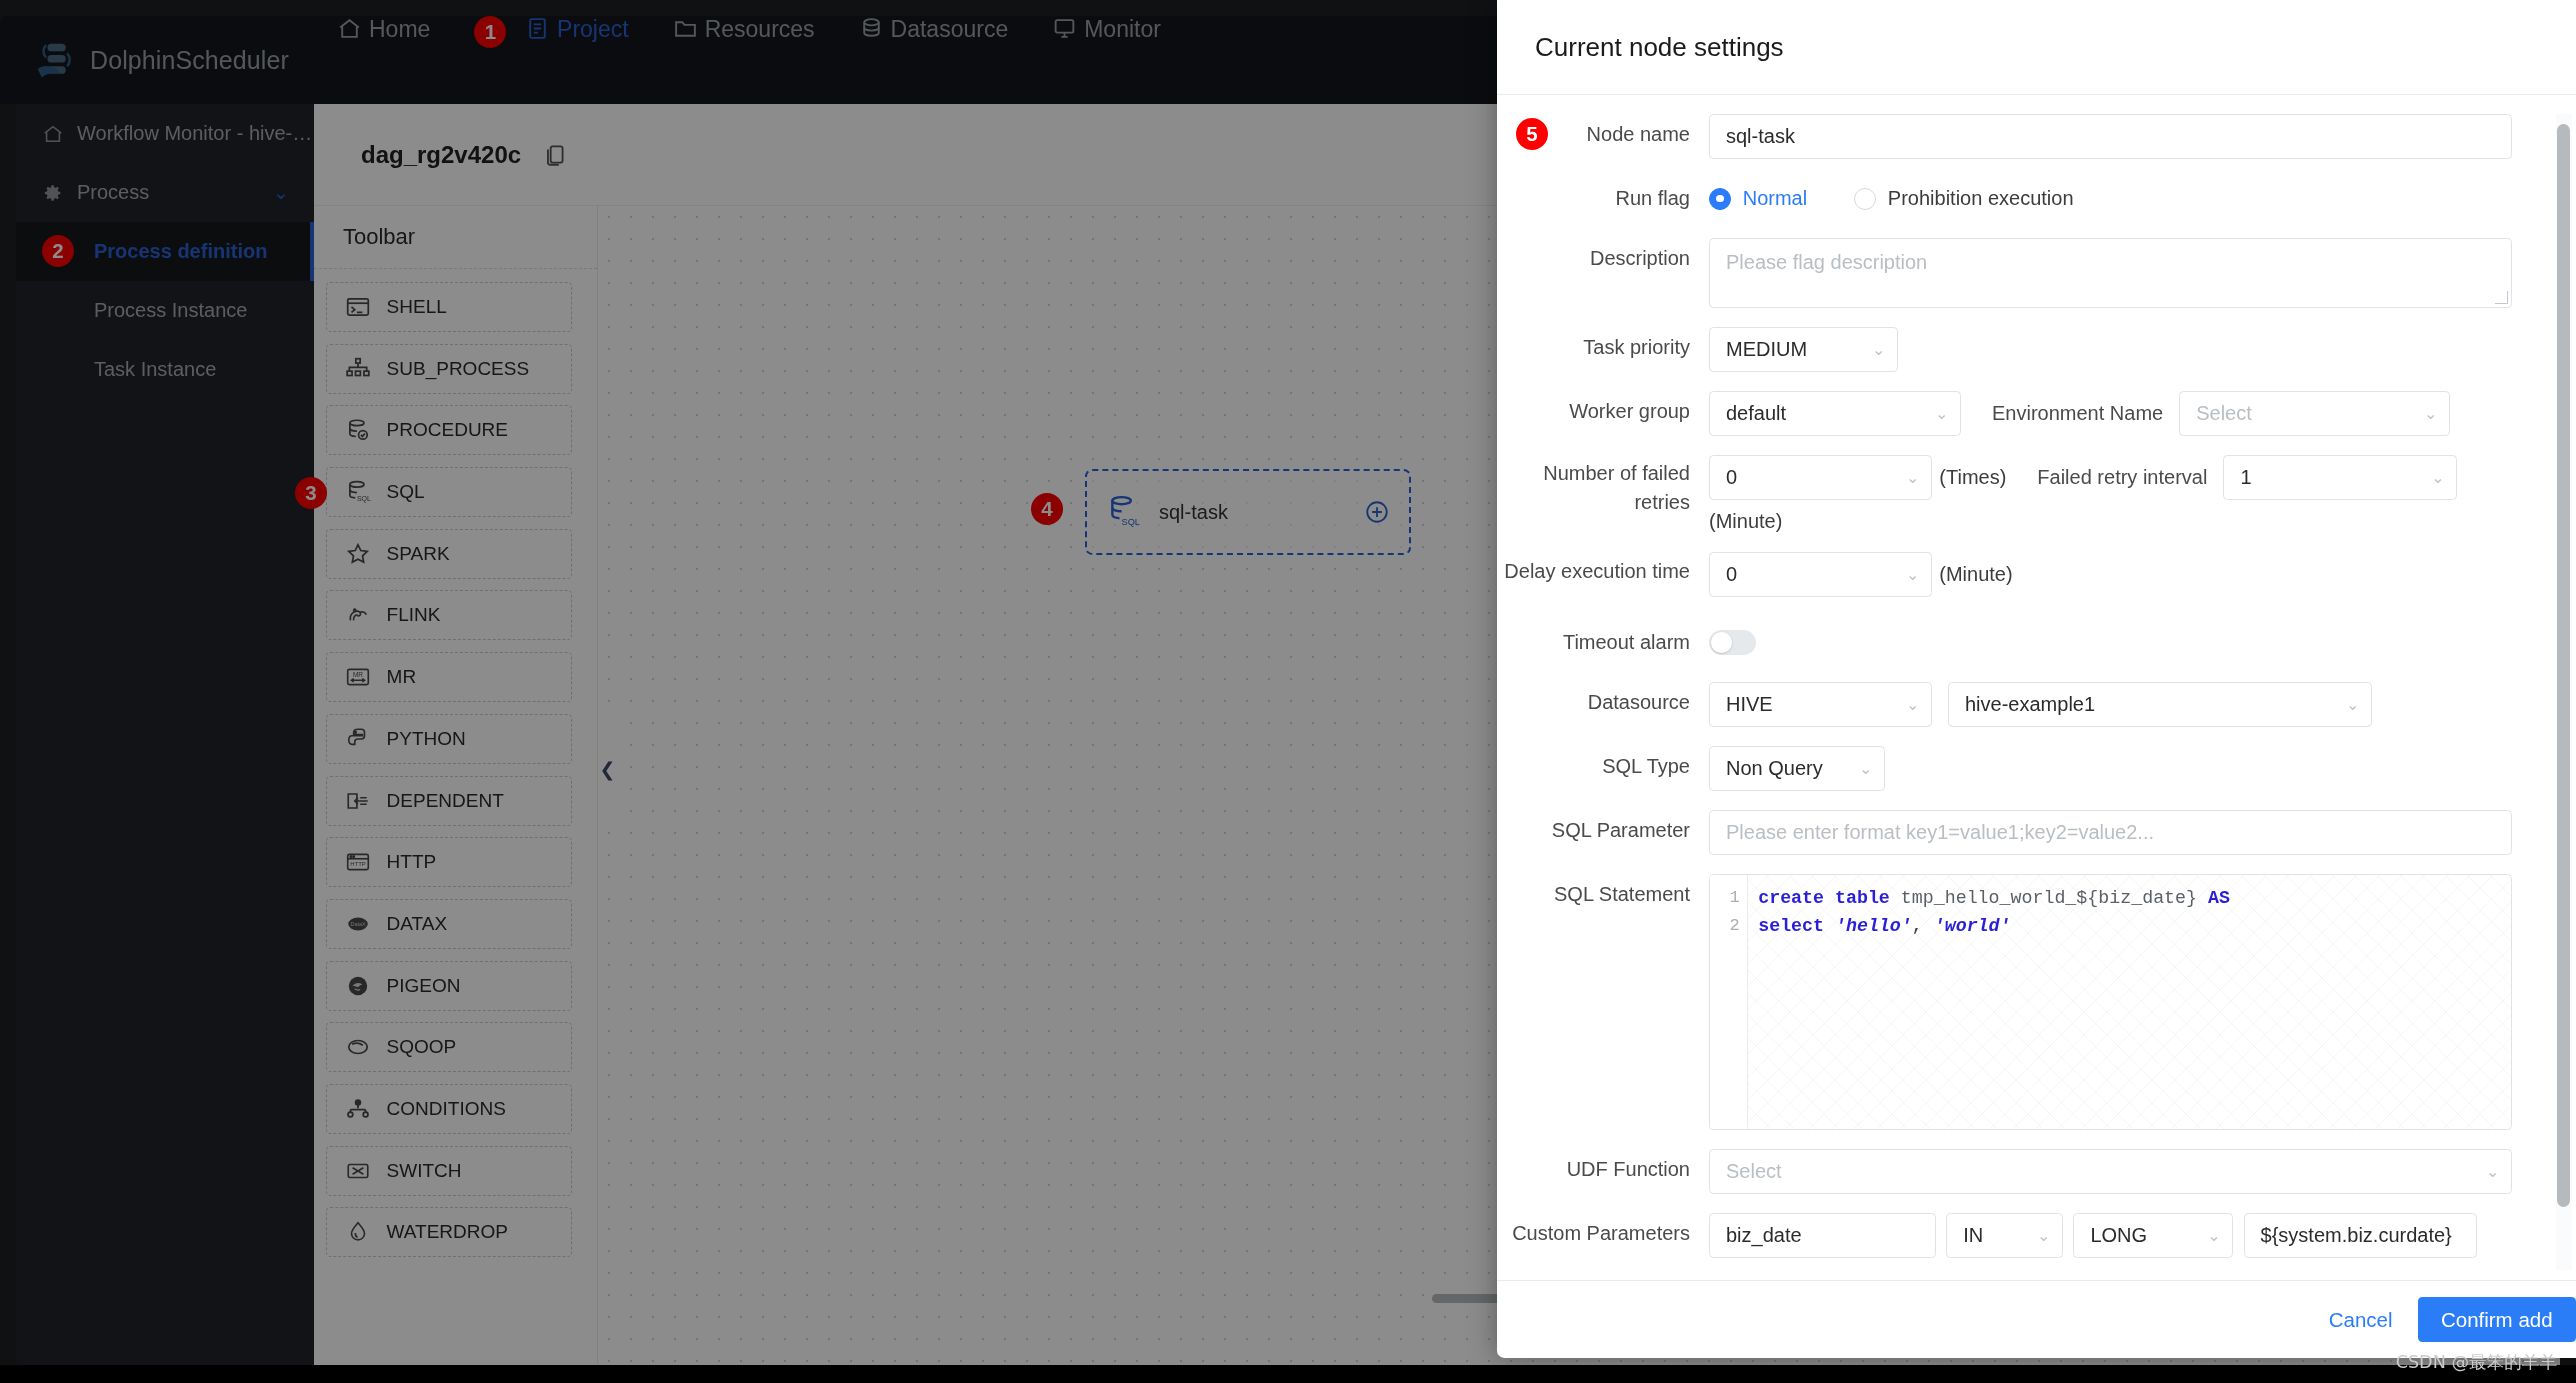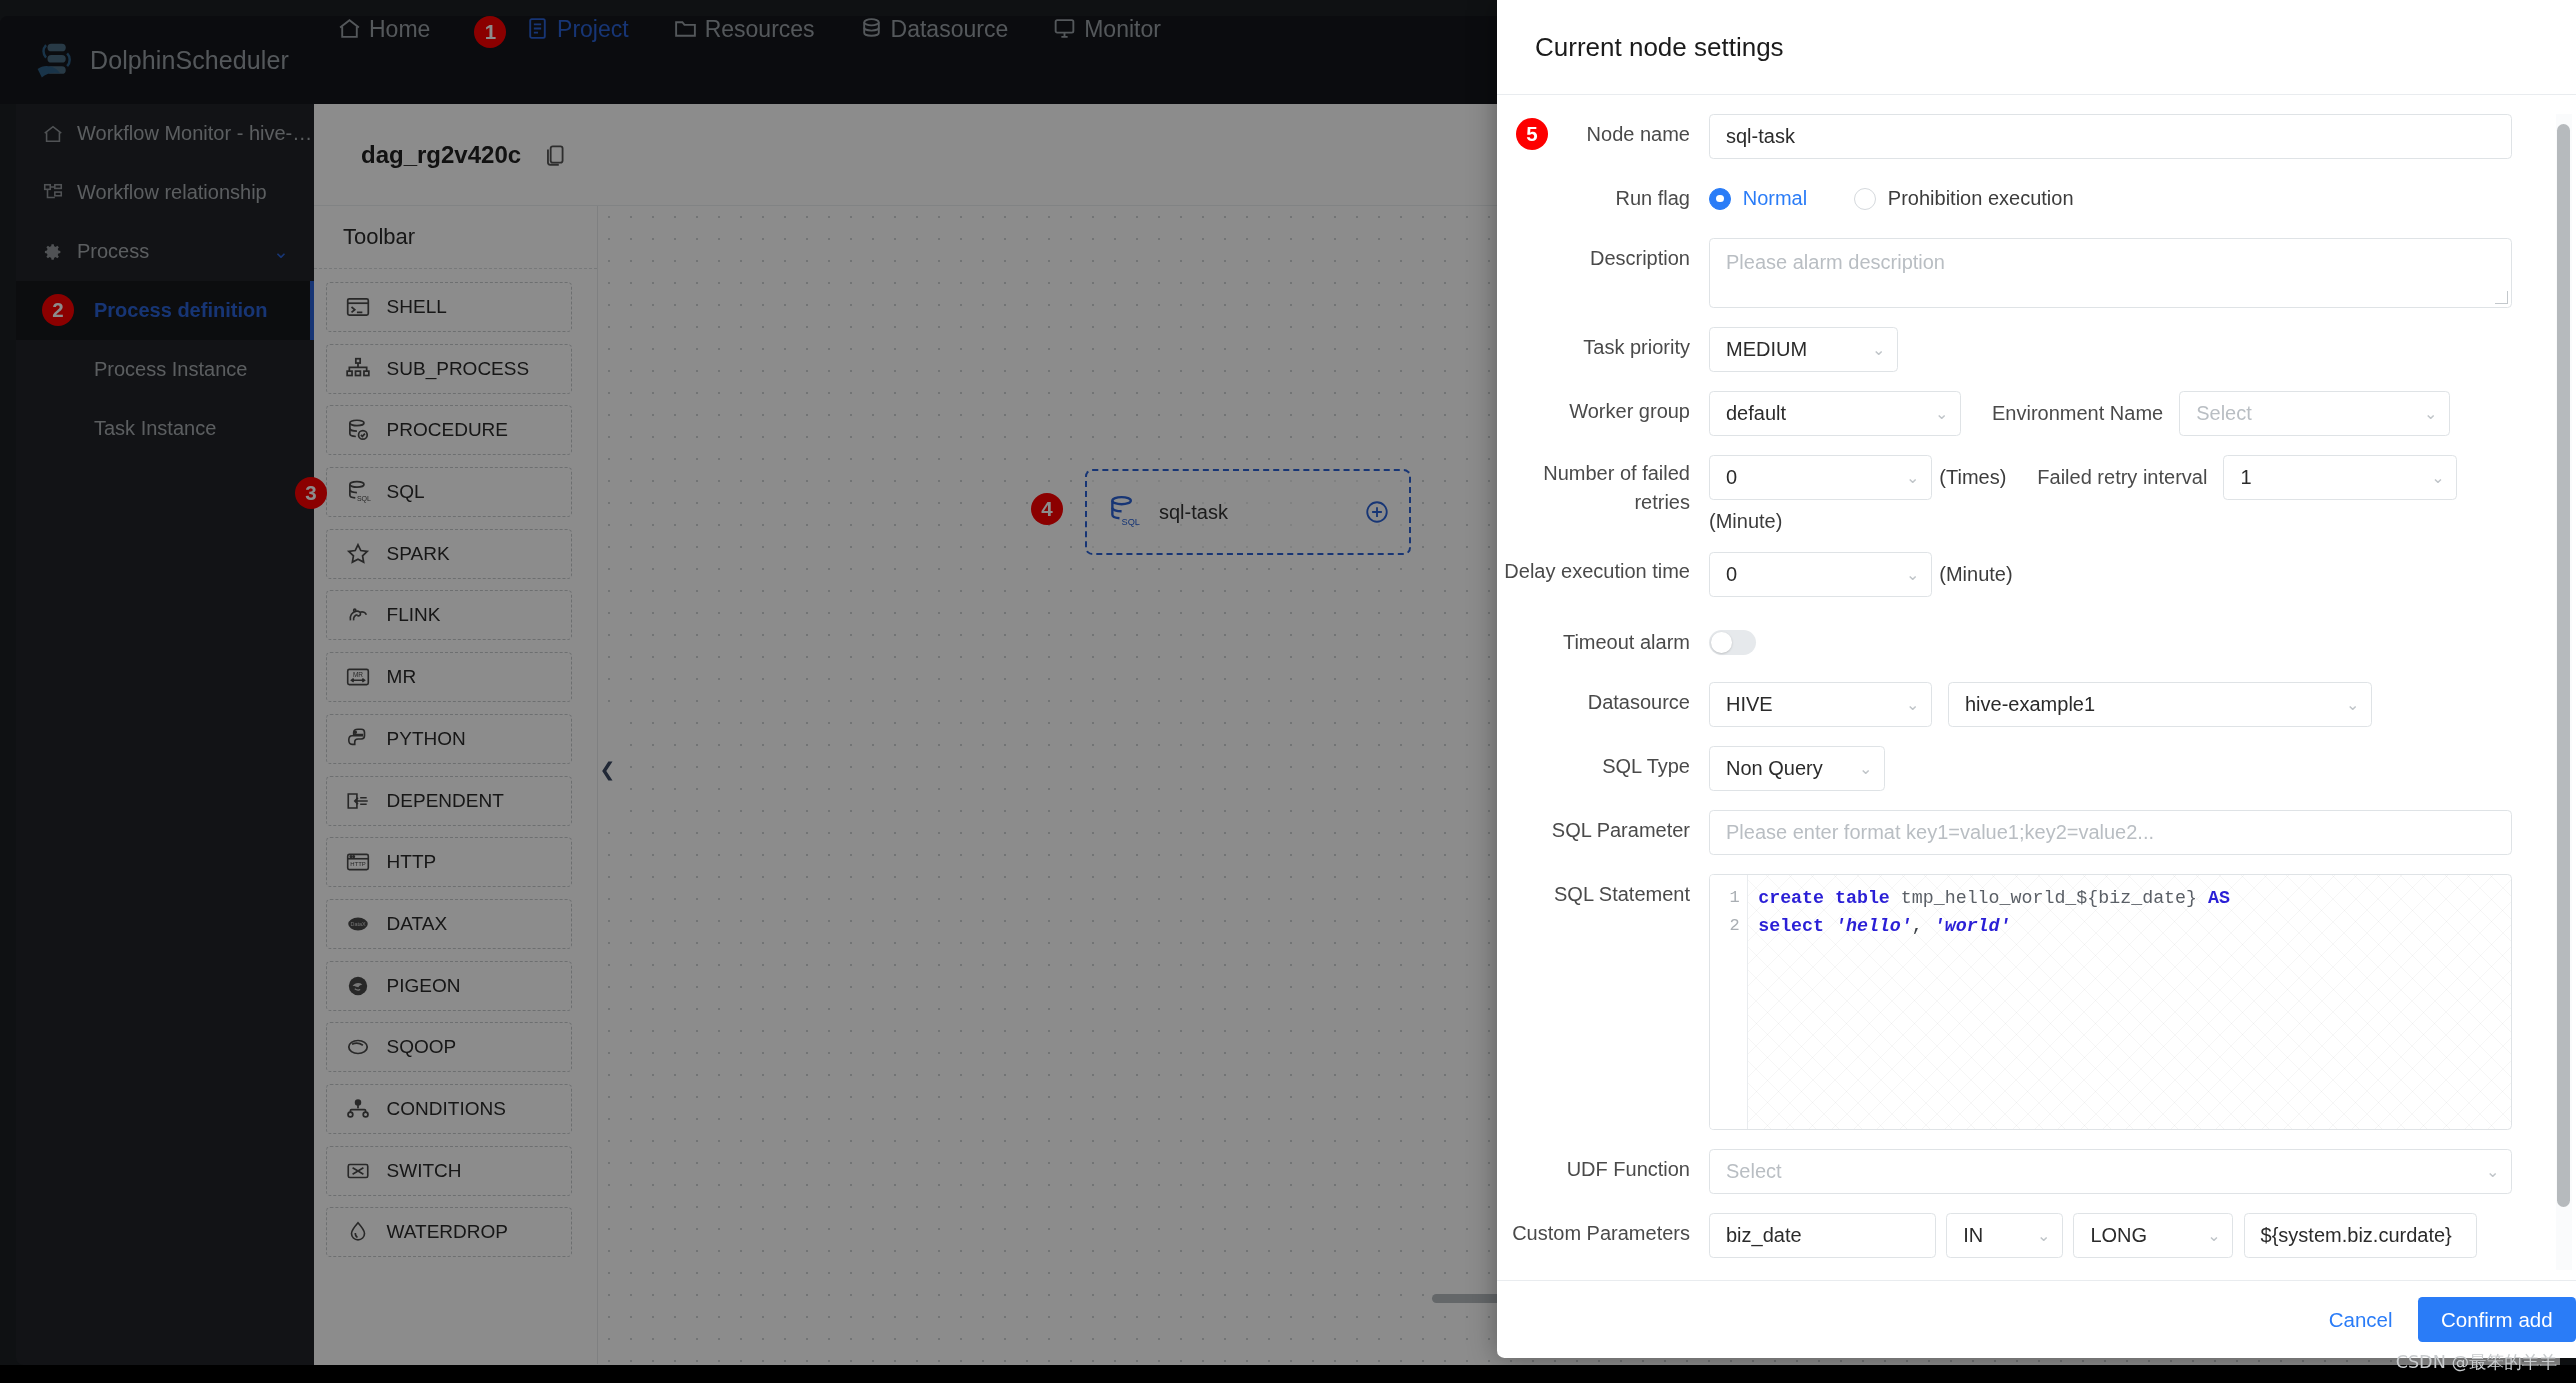--- a/index.html
+++ b/index.html
@@ -334,31 +334,20 @@
       <div class="side-item">
         <span class="side-ic">
           <svg viewBox="0 0 24 24" width="22" height="22" fill="none" stroke="#a7abb0" stroke-width="1.7">
             <path d="M3 11l9-7 9 7"></path>
               <path d="M5 10v10h14V10"></path>
           </svg>
         </span>
         <span>Workflow Monitor - hive-…</span>
       </div>
 
-      <div class="side-item">
-        <span class="side-ic">
-          <svg viewBox="0 0 24 24" width="22" height="22" fill="none" stroke="#a7abb0" stroke-width="1.7">
-            <rect x="3" y="3" width="6" height="5"></rect>
-              <rect x="14" y="3" width="7" height="4"></rect>
-            <rect x="14" y="11" width="7" height="4"></rect>
-              <path d="M9 5.5h5M6 8v9h8"></path>
-          </svg>
-        </span>
-        <span>Workflow relationship</span>
-      </div>
 
       <div class="side-item">
         <span class="side-ic">
           <svg viewBox="0 0 24 24" width="22" height="22" fill="#a7abb0">
             <path d="M12 8.2a3.8 3.8 0 100 7.6 3.8 3.8 0 000-7.6zm0 5.8a2 2 0 110-4 2 2 0 010 4z"></path>
             <path d="M20 13.2v-2.4l-2.2-.4a6 6 0 00-.7-1.7l1.3-1.8-1.7-1.7-1.8 1.3a6 6 0 00-1.7-.7L12.8 3.5h-2.4l-.4 2.3a6 6 0 00-1.7.7L6.5 5.2 4.8 6.9l1.3 1.8a6 6 0 00-.7 1.7l-2.2.4v2.4l2.2.4a6 6 0 00.7 1.7l-1.3 1.8 1.7 1.7 1.8-1.3a6 6 0 001.7.7l.4 2.3h2.4l.4-2.3a6 6 0 001.7-.7l1.8 1.3 1.7-1.7-1.3-1.8a6 6 0 00.7-1.7l2.2-.4z"></path>
           </svg>
         </span>
         <span>Process</span>
         <span class="chev">⌄</span>
@@ -635,21 +624,21 @@
             <span style="width:47px"></span>
             <span class="radio"></span>
             <span class="radio-lbl">Prohibition execution</span>
           </div>
         </div>
       </div>
 
       <div class="row">
         <div class="lbl">Description</div>
         <div class="field" style="padding-right:32px">
-          <div class="ta">Please alarm description</div>
+          <div class="ta">Please flag description</div>
         </div>
       </div>
 
       <div class="row">
         <div class="lbl">Task priority</div>
         <div class="field">
           <div class="sel" style="width:189px">
             <span>MEDIUM</span>
             <span class="caret">⌄</span>
           </div>

